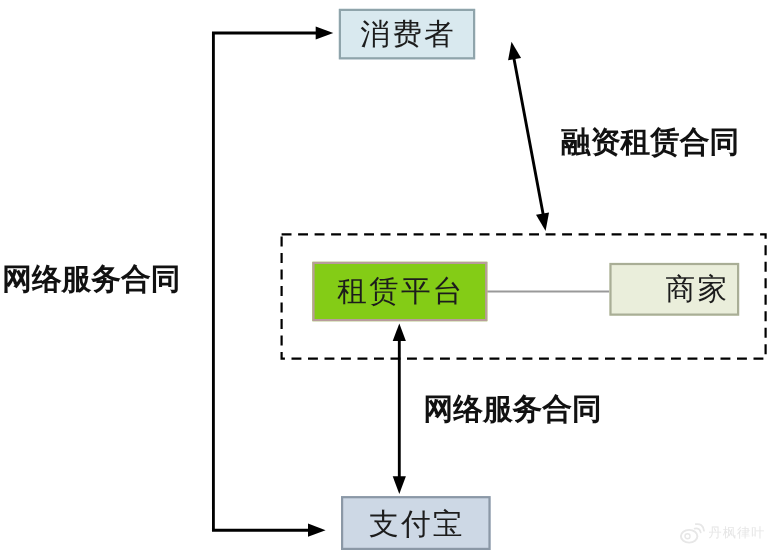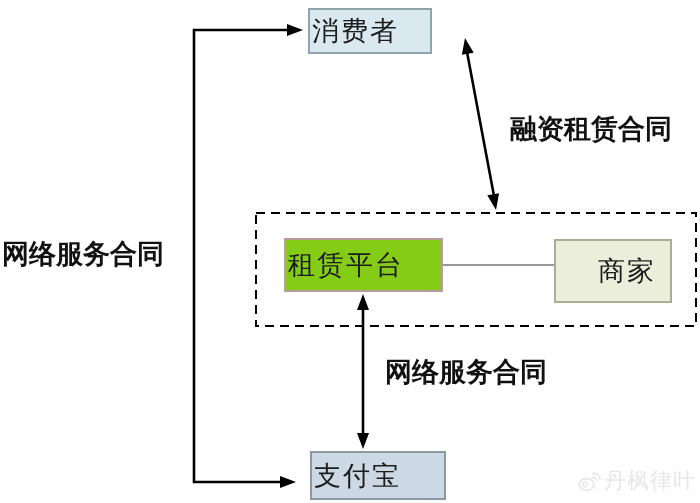--- a/index.html
+++ b/index.html
@@ -18,39 +18,39 @@
   }
   .overlay-svg {
     position: absolute;
     left: 0;
     top: 0;
   }
   .node {
     position: absolute;
     display: flex;
     align-items: center;
-    justify-content: flex-start;
+    justify-content: center;
     box-sizing: border-box;
     font-size: 27px;
     letter-spacing: 2px;
     text-indent: 2px;
     color: #1c1c1c;
   }
   .node-consumer {
     left: 308px; top: 8px; width: 124px; height: 46px;
     background: #d9e9ef;
     border: 2px solid #8fa4ab;
   }
   .node-platform {
     left: 284px; top: 238px; width: 159px; height: 54px;
     background: #84cc16;
     border: 2px solid #b99c9c;
   }
   .node-merchant {
-    left: 554px; top: 239px; width: 118px; height: 64px;
+    left: 554px; top: 239px; width: 118px; height: 48px;
     background: #eaeedb;
     border: 2px solid #a9ae96;
     padding-left: 40px;
   }
   .node-alipay {
     left: 310px; top: 451px; width: 136px; height: 49px;
     background: #cdd8e5;
     border: 2px solid #8b98a6;
   }
   .edge-label {
@@ -64,21 +64,21 @@
   .label-finance-lease   { left: 510px; top: 111px; }
   .label-middle-contract { left: 385px; top: 354px; }
   .watermark {
     position: absolute;
     right: 4px;
     bottom: 7px;
     display: flex;
     align-items: center;
     gap: 3px;
     color: #e7e7e7;
-    font-size: 22px;
+    font-size: 12px;
     letter-spacing: 1px;
     font-family: "Liberation Sans", "DejaVu Sans", sans-serif;
     user-select: none;
   }
 </style>
 </head>
 <body>
 
 <div class="stage">
 

